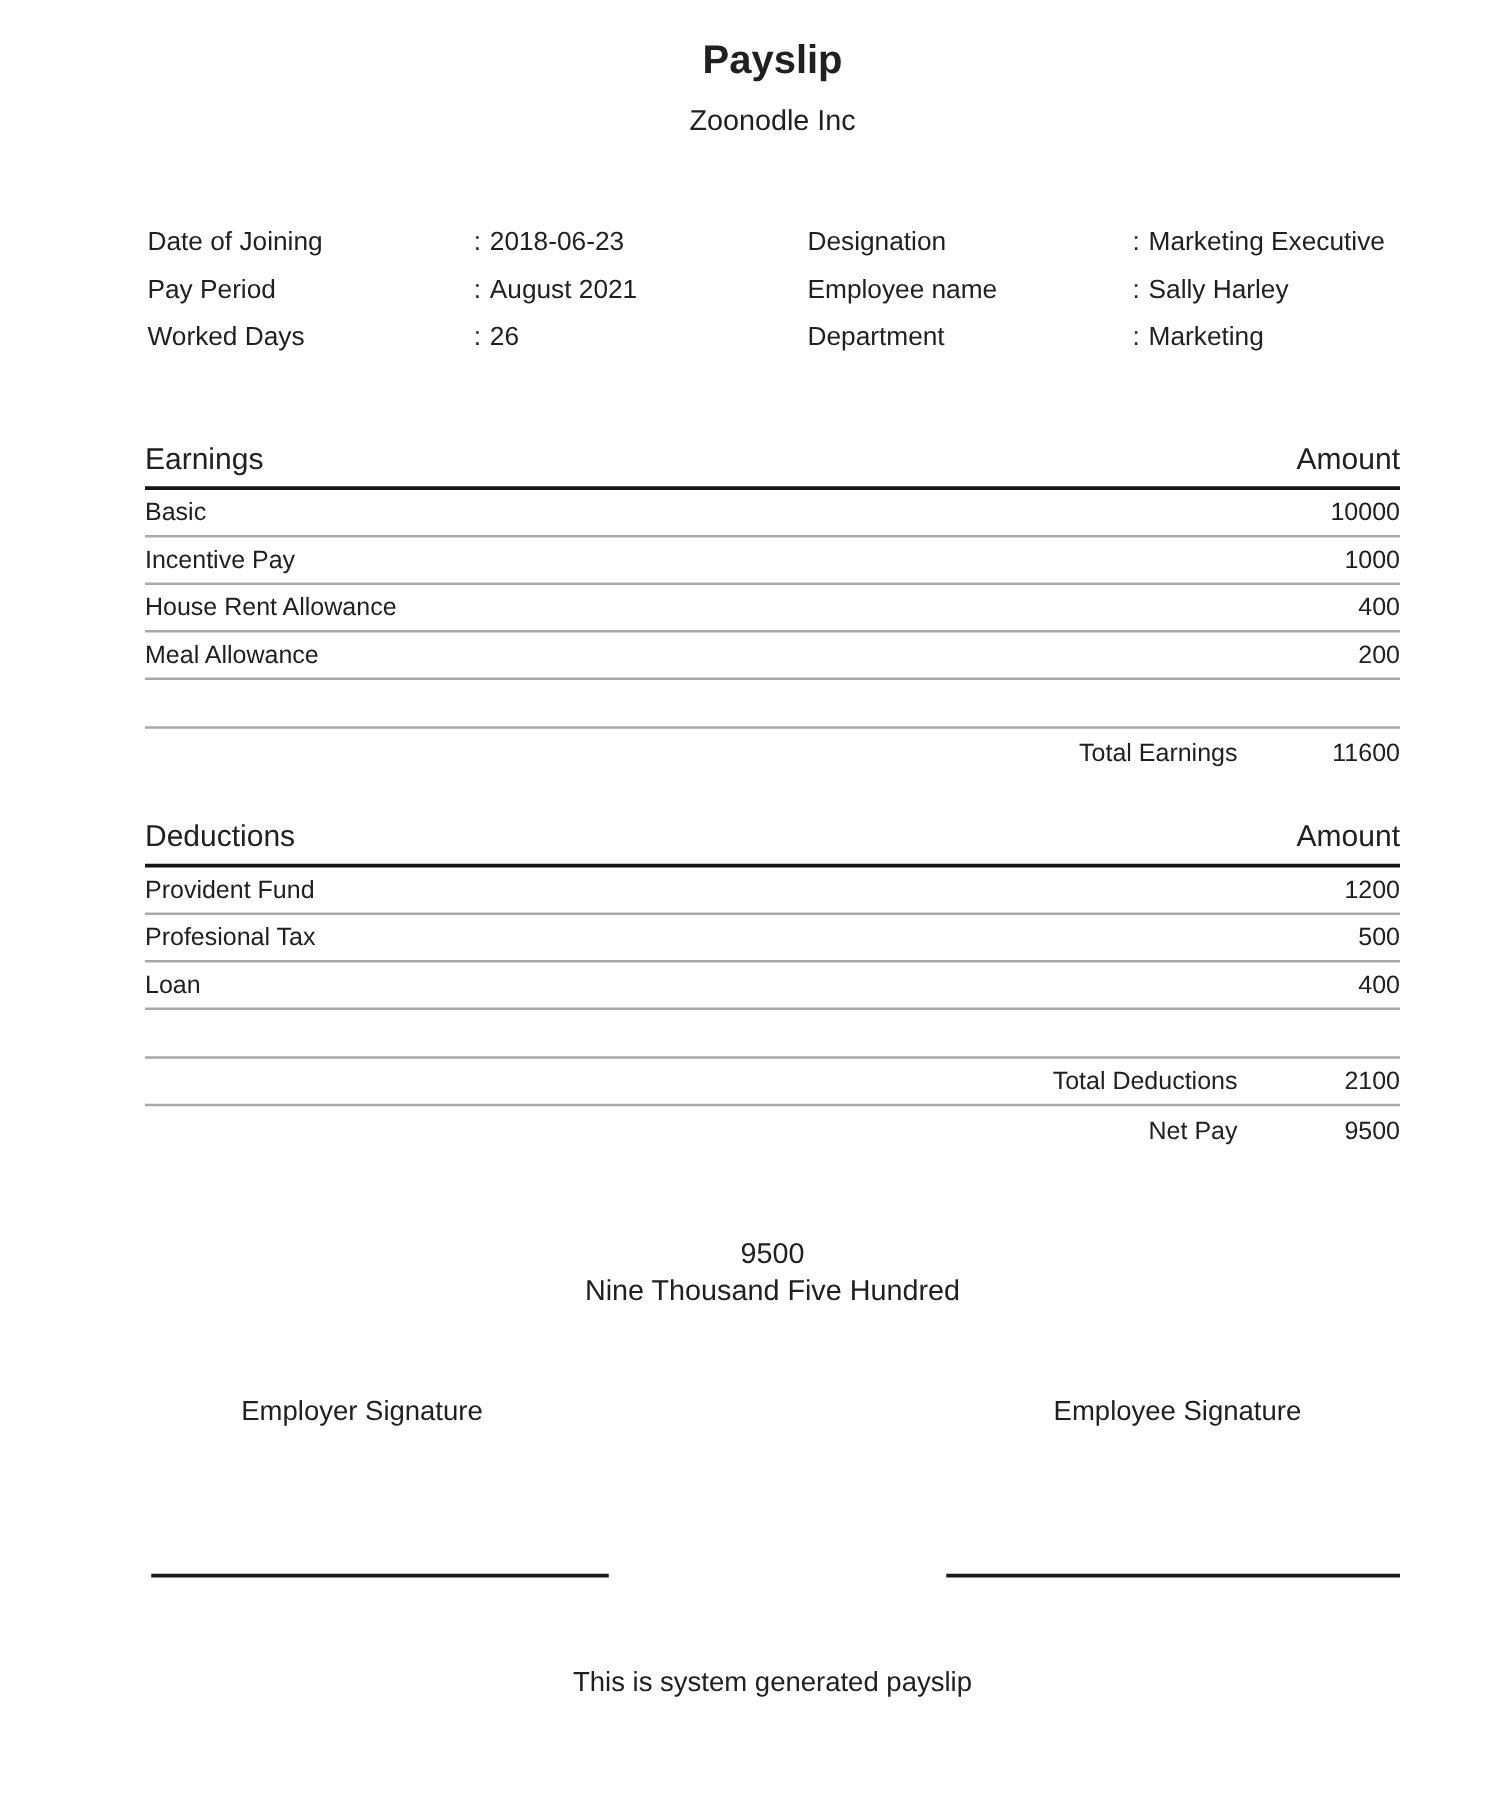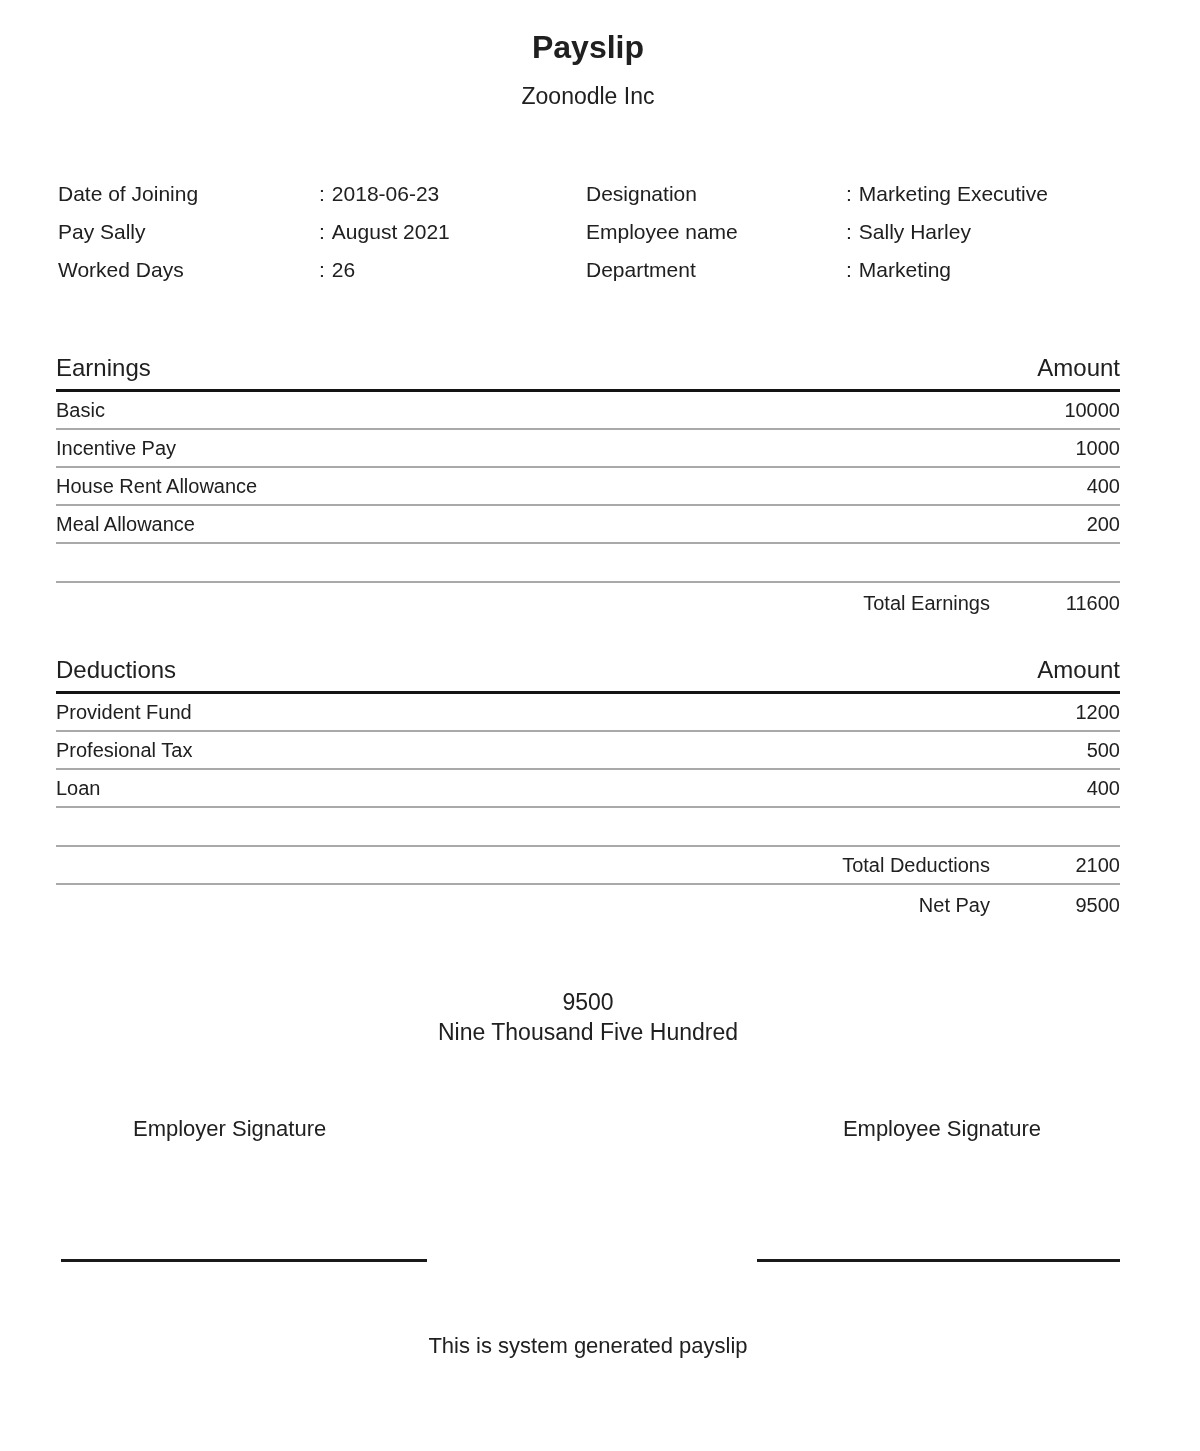--- a/index.html
+++ b/index.html
@@ -12,21 +12,21 @@
   * { box-sizing: border-box; }
   html, body { margin: 0; padding: 0; background: var(--page-bg); }
   body {
     width: 1200px;
     color: var(--text);
     font-family: "Liberation Sans", "DejaVu Sans", sans-serif;
   }
   .page {
     width: 1200px;
     height: 1451px;
-    padding: 28px 80px 0 56px;
+    padding: 28px 80px 0 116px;
     background: var(--page-bg);
     overflow: hidden;
   }
 
   
   .doc-header { text-align: center; }
   .doc-title { margin: 0; font-size: 32px; font-weight: bold; line-height: 38px; }
   .company { margin-top: 16px; font-size: 23px; line-height: 29px; }
   .address { margin-top: 12px; font-size: 23px; line-height: 29px; }
 
@@ -85,21 +85,21 @@
     <div class="company">Zoonodle Inc</div>
   </header>
 
   <section class="info-grid">
     <div class="info-col left">
       <div class="info-row">
         <span class="info-label">Date of Joining</span>
         <span class="info-value"><span class="colon">:</span><span>2018-06-23</span></span>
       </div>
       <div class="info-row">
-        <span class="info-label">Pay Sally</span>
+        <span class="info-label">Pay Period</span>
         <span class="info-value"><span class="colon">:</span><span>August 2021</span></span>
       </div>
       <div class="info-row">
         <span class="info-label">Worked Days</span>
         <span class="info-value"><span class="colon">:</span><span>26</span></span>
       </div>
     </div>
     <div class="info-col right">
       <div class="info-row">
         <span class="info-label">Designation</span>

